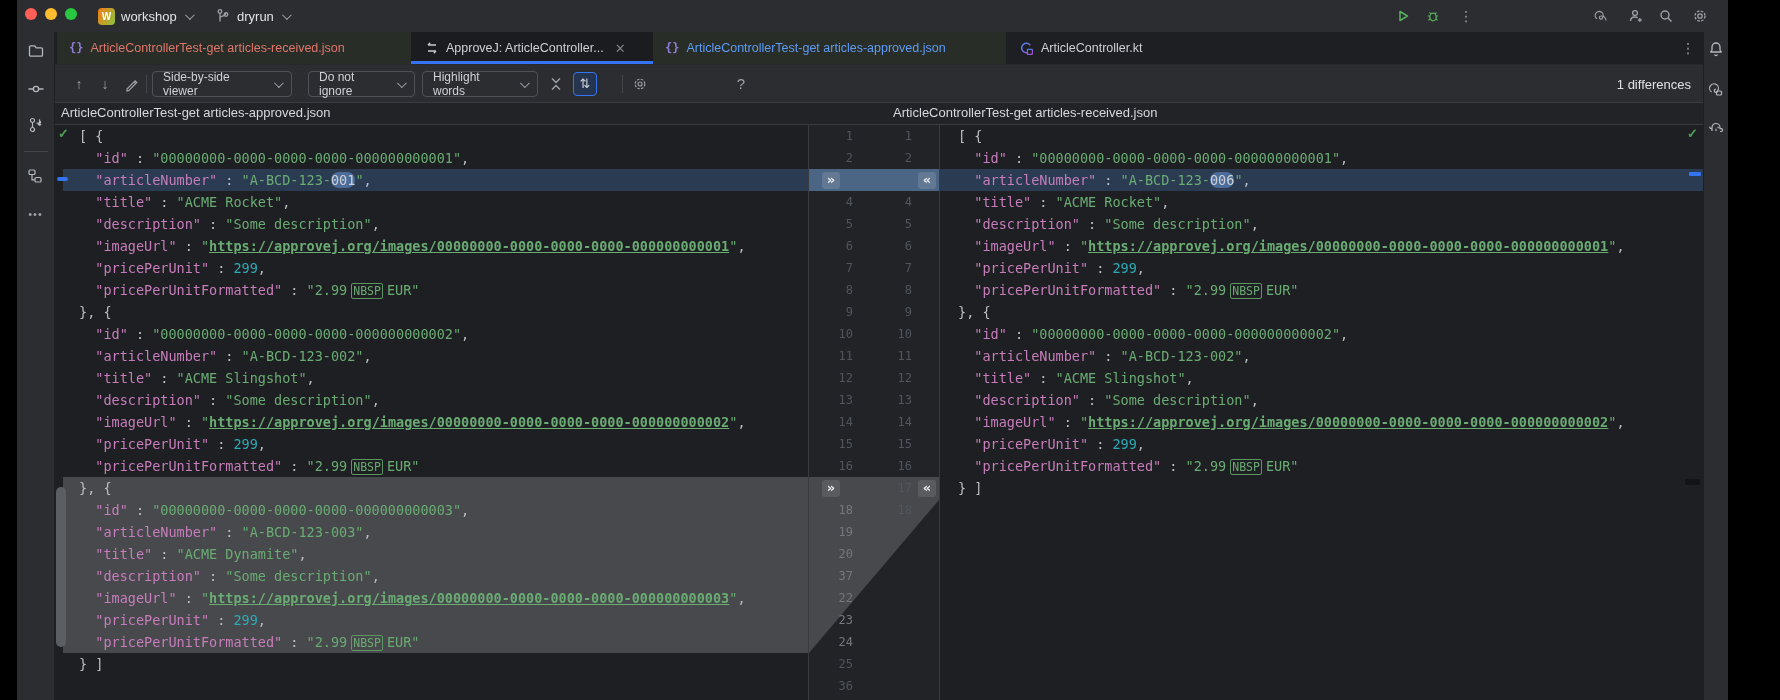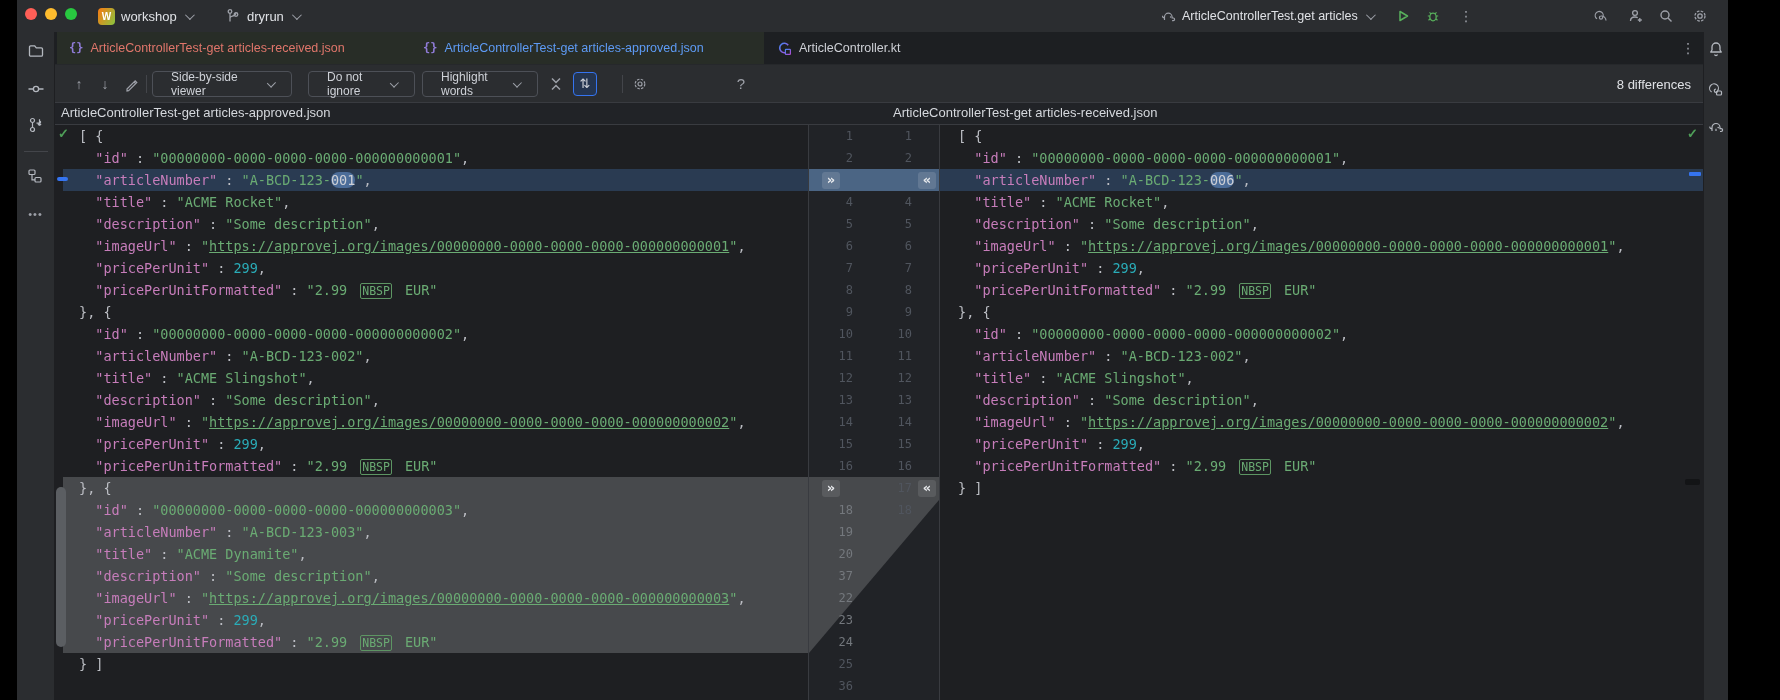--- a/index.html
+++ b/index.html
@@ -37,44 +37,44 @@
   .rstrip{position:absolute;left:1686px;top:32px;width:25px;height:668px;background:#2b2d30;border-left:1px solid #1e1f22;box-sizing:border-box;}
   .stripic{position:absolute;left:50%;transform:translateX(-50%);width:18px;height:18px;}
   .ssep{position:absolute;left:7px;width:24px;height:1px;background:#43454a;}
   .dots3{position:absolute;left:50%;transform:translateX(-50%);color:#9da0a8;font-size:11px;letter-spacing:1px;}
 
   
   .toolbar{position:absolute;left:38px;top:65px;width:1648px;height:38px;background:#2b2d30;border-bottom:1px solid #393b40;box-sizing:border-box;}
   .ti{position:absolute;top:11px;width:16px;height:16px;color:#9da0a8;font-size:14px;line-height:16px;text-align:center;}
   .tsep{position:absolute;top:10px;width:1px;height:18px;background:#43454a;}
   .tbtn{position:absolute;top:6px;height:26px;border:1px solid #4d5057;border-radius:4px;display:flex;align-items:center;
-        justify-content:space-between;padding:0 18px;font-size:12px;color:#cfd2d8;box-sizing:border-box;gap:6px;background:#2b2d30;}
+        justify-content:space-between;padding:0 10px;font-size:12px;color:#cfd2d8;box-sizing:border-box;gap:6px;background:#2b2d30;}
   .sync{position:absolute;top:7px;width:24px;height:24px;border:1px solid #3574f0;border-radius:4px;background:#25354f;
         color:#cfd2d8;font-size:13px;text-align:center;line-height:22px;box-sizing:border-box;}
   .diffcount{position:absolute;right:12px;top:12px;font-size:13px;color:#dfe1e5;}
 
   
   .headrow{position:absolute;left:38px;top:103px;width:1648px;height:22px;background:#212327;border-bottom:1px solid #393b40;box-sizing:border-box;}
   .hdr{position:absolute;top:105px;font-size:13px;color:#d5d8dd;white-space:nowrap;}
 
   
   .editor{position:absolute;top:125px;height:575px;background:#1e1f22;overflow:hidden;
           font-family:"DejaVu Sans Mono","Liberation Mono",monospace;font-size:13.5px;}
   #edL{left:38px;width:753px;}
   #edR{left:923px;width:763px;}
   .crow{height:22px;line-height:22px;white-space:pre;}
   #edL .crow{padding-left:24px;}
   #edR .crow{padding-left:18px;}
   #edL .m-chg{background:linear-gradient(to right,transparent 8px,#2a3b52 8px);}
   #edL .m-del{background:linear-gradient(to right,transparent 8px,#47494c 8px);}
   #edR .m-chg{background:#2a3b52;}
   .sp{color:#bcbec4}.sk{color:#c77dbb}.ss{color:#6aab73}.sn{color:#2aacb8}
-  .su{color:#6aab73;text-decoration:underline;}
+  .su{color:#6aab73;text-decoration:underline;font-weight:bold;}
   .sw{background:#4c6d99;border-radius:8px;}
-  .sx{color:#6aab73;border:1px solid #5d9563;border-radius:2px;padding:0 1px;margin:0 13px;font-size:11.5px;}
+  .sx{color:#6aab73;border:1px solid #5d9563;border-radius:2px;padding:0 1px;margin:0 4px;font-size:11.5px;}
 
   
   #gut{position:absolute;left:791px;top:125px;width:132px;height:575px;background:#212327;
        border-left:1px solid #393b40;border-right:1px solid #393b40;box-sizing:border-box;
        font-family:"DejaVu Sans Mono","Liberation Mono",monospace;font-size:12px;color:#50555e;}
   .grow{position:relative;height:22px;line-height:22px;}
   .gl{position:absolute;left:14px;width:30px;text-align:right;}
   .gr{position:absolute;left:73px;width:30px;text-align:right;}
   .gdim{color:#74787d;}
   .gband{position:absolute;left:0;top:44px;width:100%;height:22px;background:#4b6584;}
@@ -106,38 +106,30 @@
       <span class="light l-yellow"></span>
       <span class="light l-green"></span>
     </div>
 
     <div class="tb-item" style="left:81px;">
       <span class="avatar">W</span>
       <span>workshop</span>
       <span class="chev"></span>
     </div>
 
-    <div class="tb-item" style="left:208px;">
+    <div class="tb-item" style="left:198px;">
       <svg class="ticon" viewBox="0 0 16 16">
         <circle cx="5" cy="3.5" r="1.8" fill="none" stroke="#9da0a8" stroke-width="1.3"></circle>
         <circle cx="11" cy="6.5" r="1.8" fill="none" stroke="#9da0a8" stroke-width="1.3"></circle>
         <path d="M5 5.3 V13.5 M5 10 c0-2.5 6-1 6-5.3" fill="none" stroke="#9da0a8" stroke-width="1.3"></path>
       </svg>
       <span>dryrun</span>
       <span class="chev"></span>
     </div>
 
-    <div class="tb-item" style="left:1143px;">
-      <svg class="ticon" viewBox="0 0 16 16">
-        <path d="M4.5 12 v-3 a3.8 3.8 0 0 1 7.6 0 v1 h1.2 a1.3 1.3 0 0 1 0 2.6 h-1.2 M4.5 9.5 c-1.4.4-2.3-.6-1.7-1.7" fill="none" stroke="#9da0a8" stroke-width="1.2"></path>
-        <circle cx="10.6" cy="9" r=".8" fill="#9da0a8"></circle>
-      </svg>
-      <span style="font-size:12.5px;">ArticleControllerTest.get articles</span>
-      <span class="chev"></span>
-    </div>
     <div class="tb-item" style="left:1378px;">
       <svg class="ticon" viewBox="0 0 16 16">
         <path d="M5 3.5 L12.5 8 L5 12.5 Z" fill="none" stroke="#58b05c" stroke-width="1.5" stroke-linejoin="round"></path>
       </svg>
     </div>
     <div class="tb-item" style="left:1408px;">
       <svg class="ticon" viewBox="0 0 16 16">
         <ellipse cx="8" cy="9" rx="3.2" ry="3.8" fill="none" stroke="#58b05c" stroke-width="1.3"></ellipse>
         <path d="M6 5.8 L4.5 4.3 M10 5.8 L11.5 4.3 M4.8 8 H2.8 M11.2 8 H13.2 M5 11 L3.5 12.3 M11 11 L12.5 12.3" stroke="#58b05c" stroke-width="1.2" fill="none"></path>
       </svg>
@@ -169,20 +161,27 @@
         <circle cx="8" cy="8" r="2.2" fill="none" stroke="#9da0a8" stroke-width="1.3"></circle>
         <circle cx="8" cy="8" r="5" fill="none" stroke="#9da0a8" stroke-width="1.3" stroke-dasharray="2.6 1.35"></circle>
       </svg>
     </div>
   </div>
 
   <div class="tabbar">
     <div class="tab tinted" style="width:354px;margin-left:2px;">
       <span class="jsonic">{}</span>
       <span class="t-red">ArticleControllerTest-get articles-received.json</span>
+    </div>
+    <div class="tab active" style="width:242px;">
+      <svg class="ticon" viewBox="0 0 16 16">
+        <path d="M13 5 H5 M5 5 l2.2-2.2 M13 11 H5 M13 11 l-2.2 2.2" fill="none" stroke="#c8cbd0" stroke-width="1.3"></path>
+      </svg>
+      <span class="t-white">ApproveJ: ArticleController...</span>
+      <span class="closex">✕</span>
     </div>
     <div class="tab tinted" style="width:353px;">
       <span class="jsonic">{}</span>
       <span class="t-blue">ArticleControllerTest-get articles-approved.json</span>
     </div>
     <div class="tab" style="width:178px;">
       <svg class="ticon" viewBox="0 0 16 16">
         <path d="M12.2 5.2 A4.7 4.7 0 1 0 12.2 10.8" fill="none" stroke="url(#kgrad)" stroke-width="1.6"></path>
         <rect x="9.4" y="9.4" width="5" height="5" rx="0.6" fill="#1d1f22" stroke="url(#kgrad)" stroke-width="1.2"></rect>
       </svg>
@@ -253,21 +252,21 @@
       <path d="M4 2.5 L8 6.5 L12 2.5 M4 13.5 L8 9.5 L12 13.5" fill="none" stroke="#9da0a8" stroke-width="1.5"></path>
     </svg>
     <div class="sync" style="left:518px;">⇅</div>
     <div class="tsep" style="left:567px;"></div>
     <svg class="ti" style="left:577px;" viewBox="0 0 16 16">
       <circle cx="8" cy="8" r="2" fill="none" stroke="#9da0a8" stroke-width="1.2"></circle>
       <circle cx="8" cy="8" r="4.8" fill="none" stroke="#9da0a8" stroke-width="1.2" stroke-dasharray="2.5 1.3"></circle>
     </svg>
     <span class="ti" style="left:678px;font-size:15px;">?</span>
 
-    <span class="diffcount">8 differences</span>
+    <span class="diffcount">1 differences</span>
   </div>
 
   <div class="headrow"></div>
   <div class="hdr" style="left:44px;">ArticleControllerTest-get articles-approved.json</div>
   <div class="hdr" style="left:876px;">ArticleControllerTest-get articles-received.json</div>
 
   <div id="edL" class="editor">
         <div class="crow"><span class="sp">[ {</span></div>
         <div class="crow"><span class="sp">  </span><span class="sk">"id"</span><span class="sp"> : </span><span class="ss">"00000000-0000-0000-0000-000000000001"</span><span class="sp">,</span></div>
         <div class="crow m-chg"><span class="sp">  </span><span class="sk">"articleNumber"</span><span class="sp"> : </span><span class="ss">"A-BCD-123-</span><span class="sw">001</span><span class="ss">"</span><span class="sp">,</span></div>

